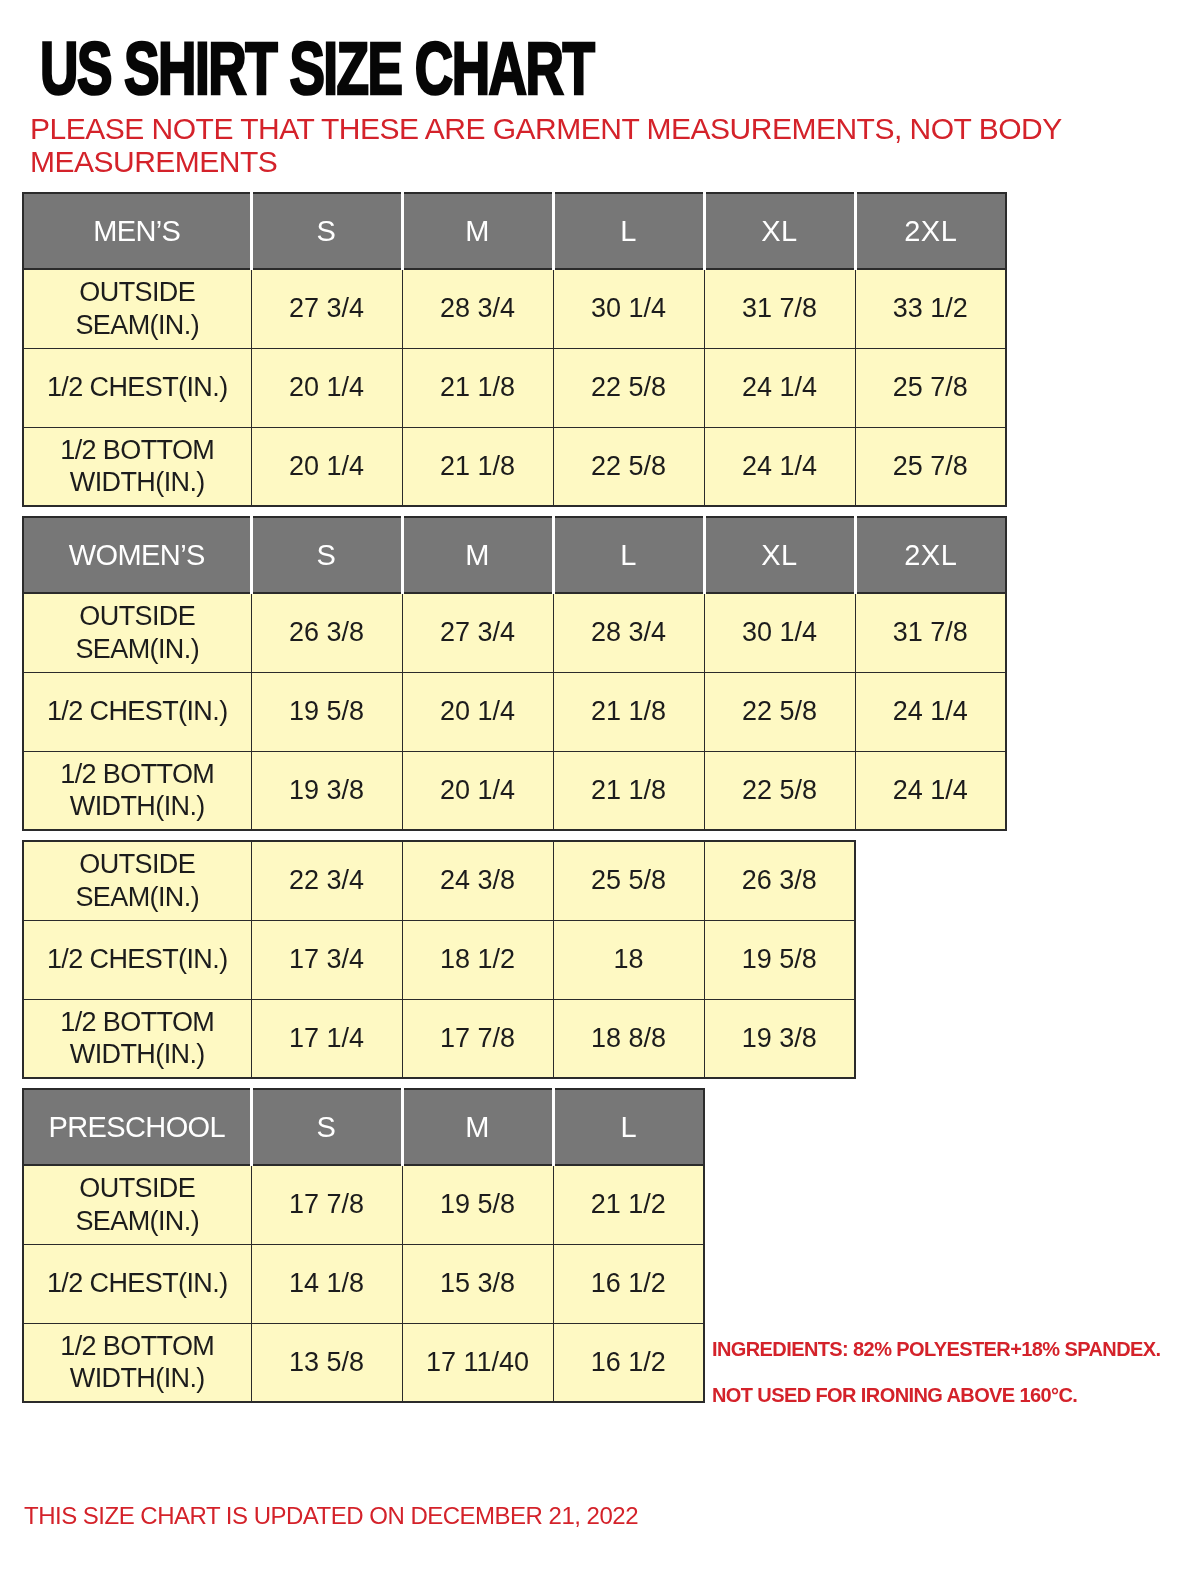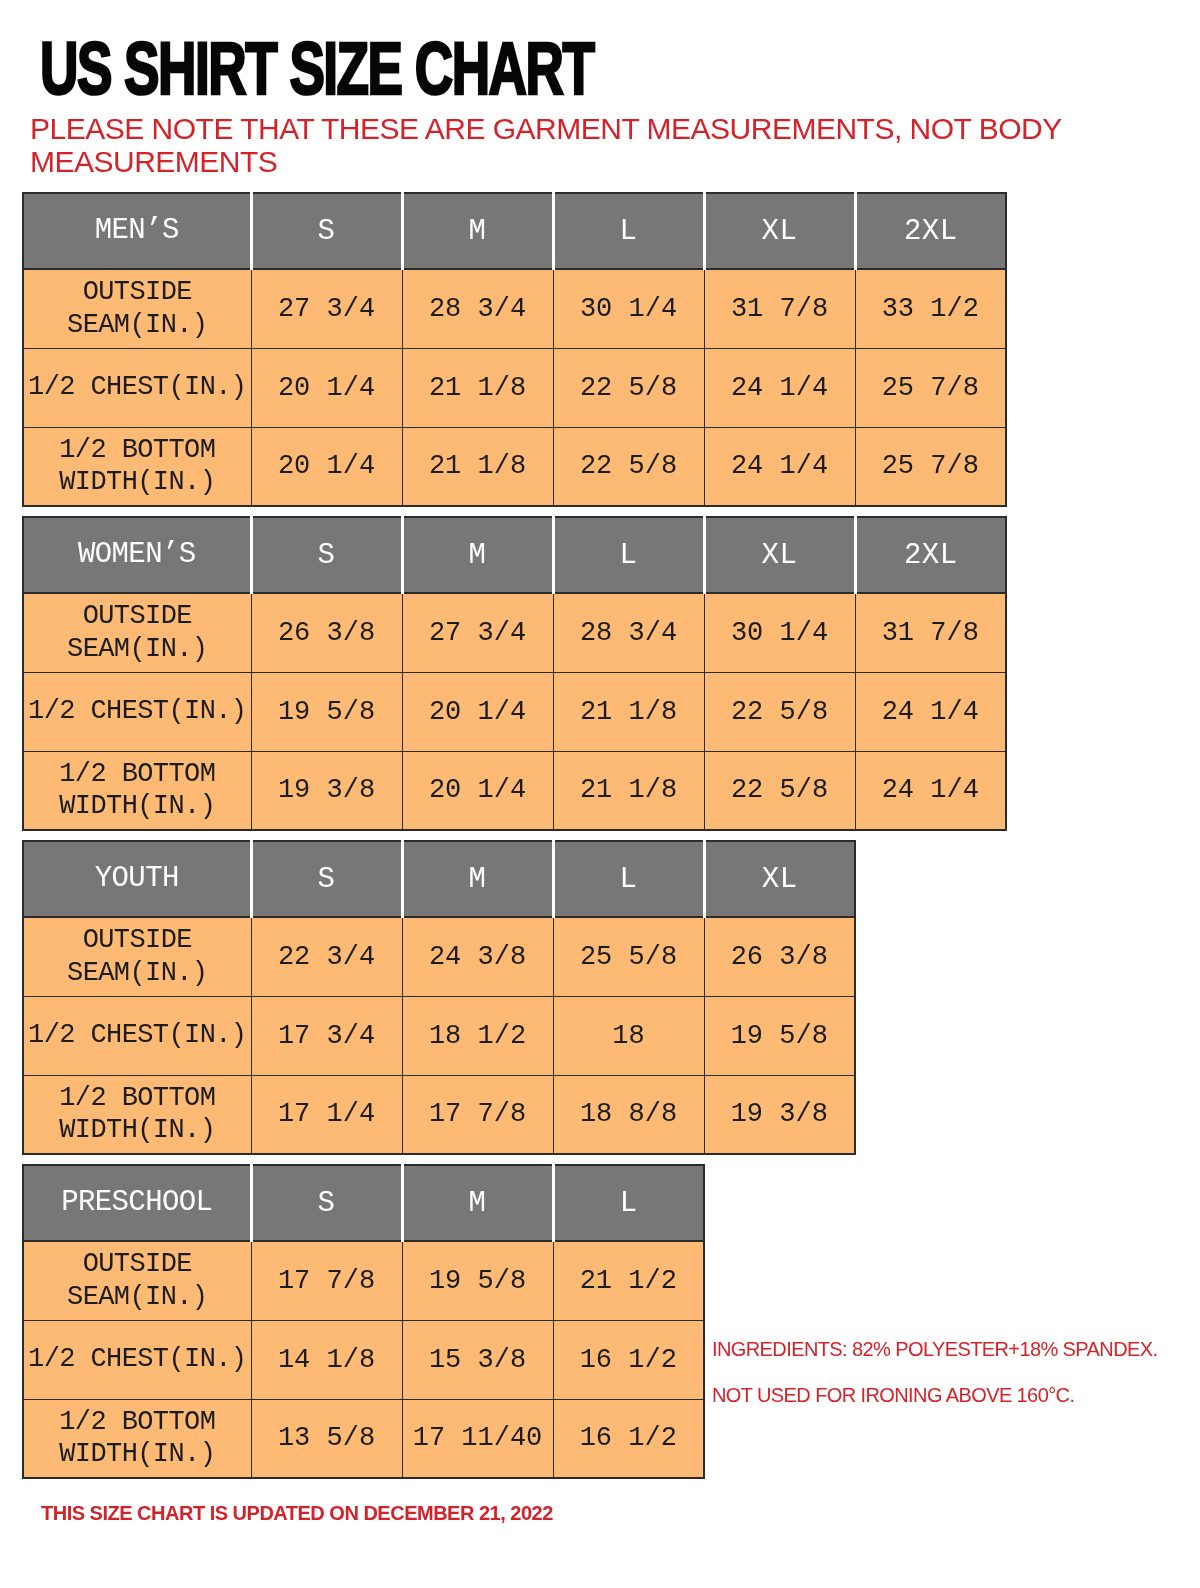--- a/index.html
+++ b/index.html
@@ -28,22 +28,21 @@
     width:1080px;
     font-size:30px; line-height:33px;
     letter-spacing:-0.5px;
     color:var(--red);
   }
   #tables { margin-top:14px; }
   .size-table {
     border-collapse:collapse;
     margin:9px 0 0 22px;
     border:2px solid var(--border);
-    background:#fdba74;
-    font-family:Liberation Mono, monospace;
+    background:#fef9c3;
   }
   .size-table th {
     background:var(--gray);
     color:#ffffff;
     font-weight:normal;
     font-size:29px;
     letter-spacing:0.5px;
     height:76px;
     border-bottom:2px solid var(--border);
     text-align:center; vertical-align:middle;
@@ -53,31 +52,30 @@
     border:1px solid var(--border);
     font-size:27px;
     height:79px;
     text-align:center; vertical-align:middle;
   }
   .size-table .label-col { width:228px; letter-spacing:-0.6px; line-height:1.2; padding:0 1px; }
   .size-table .size-col, .size-table .value-cell { width:151px; }
   .ingredients {
     position:absolute; left:712px; top:1326px;
     color:var(--red);
-    font-weight:normal;
+    font-weight:bold;
     font-size:20px; letter-spacing:-0.6px;
     white-space:nowrap;
   }
   .ingredients .ing-line { height:46px; display:flex; align-items:center; }
   .footer {
-    position:absolute; left:41px; top:1502px;
-    font-size:20px; letter-spacing:-0.5px;
+    position:absolute; left:24px; top:1502px;
+    font-size:24px; letter-spacing:-0.5px;
     color:var(--red);
     white-space:nowrap;
-    font-weight:bold;
   }
 </style>
 </head>
 <body style="--red: #d4222a; --gray: #777777; --border: #2b2b2b;">
 
 <div class="page">
   <h1 class="title">US SHIRT SIZE CHART</h1>
   <p class="note">PLEASE NOTE THAT THESE ARE GARMENT MEASUREMENTS, NOT BODY MEASUREMENTS</p>
   <div id="tables">
       <table class="size-table">
@@ -147,27 +145,20 @@
             <td class="value-cell">19 3/8</td>
             <td class="value-cell">20 1/4</td>
             <td class="value-cell">21 1/8</td>
             <td class="value-cell">22 5/8</td>
             <td class="value-cell">24 1/4</td>
           </tr>
         </tbody>
       </table>
       <table class="size-table">
         <tbody>
-          <tr>
-            <th class="label-col">YOUTH</th>
-            <th class="size-col">S</th>
-            <th class="size-col">M</th>
-            <th class="size-col">L</th>
-            <th class="size-col">XL</th>
-          </tr>
           <tr>
             <td class="label-col">OUTSIDE SEAM(IN.)</td>
             <td class="value-cell">22 3/4</td>
             <td class="value-cell">24 3/8</td>
             <td class="value-cell">25 5/8</td>
             <td class="value-cell">26 3/8</td>
           </tr>
           <tr>
             <td class="label-col">1/2 CHEST(IN.)</td>
             <td class="value-cell">17 3/4</td>

